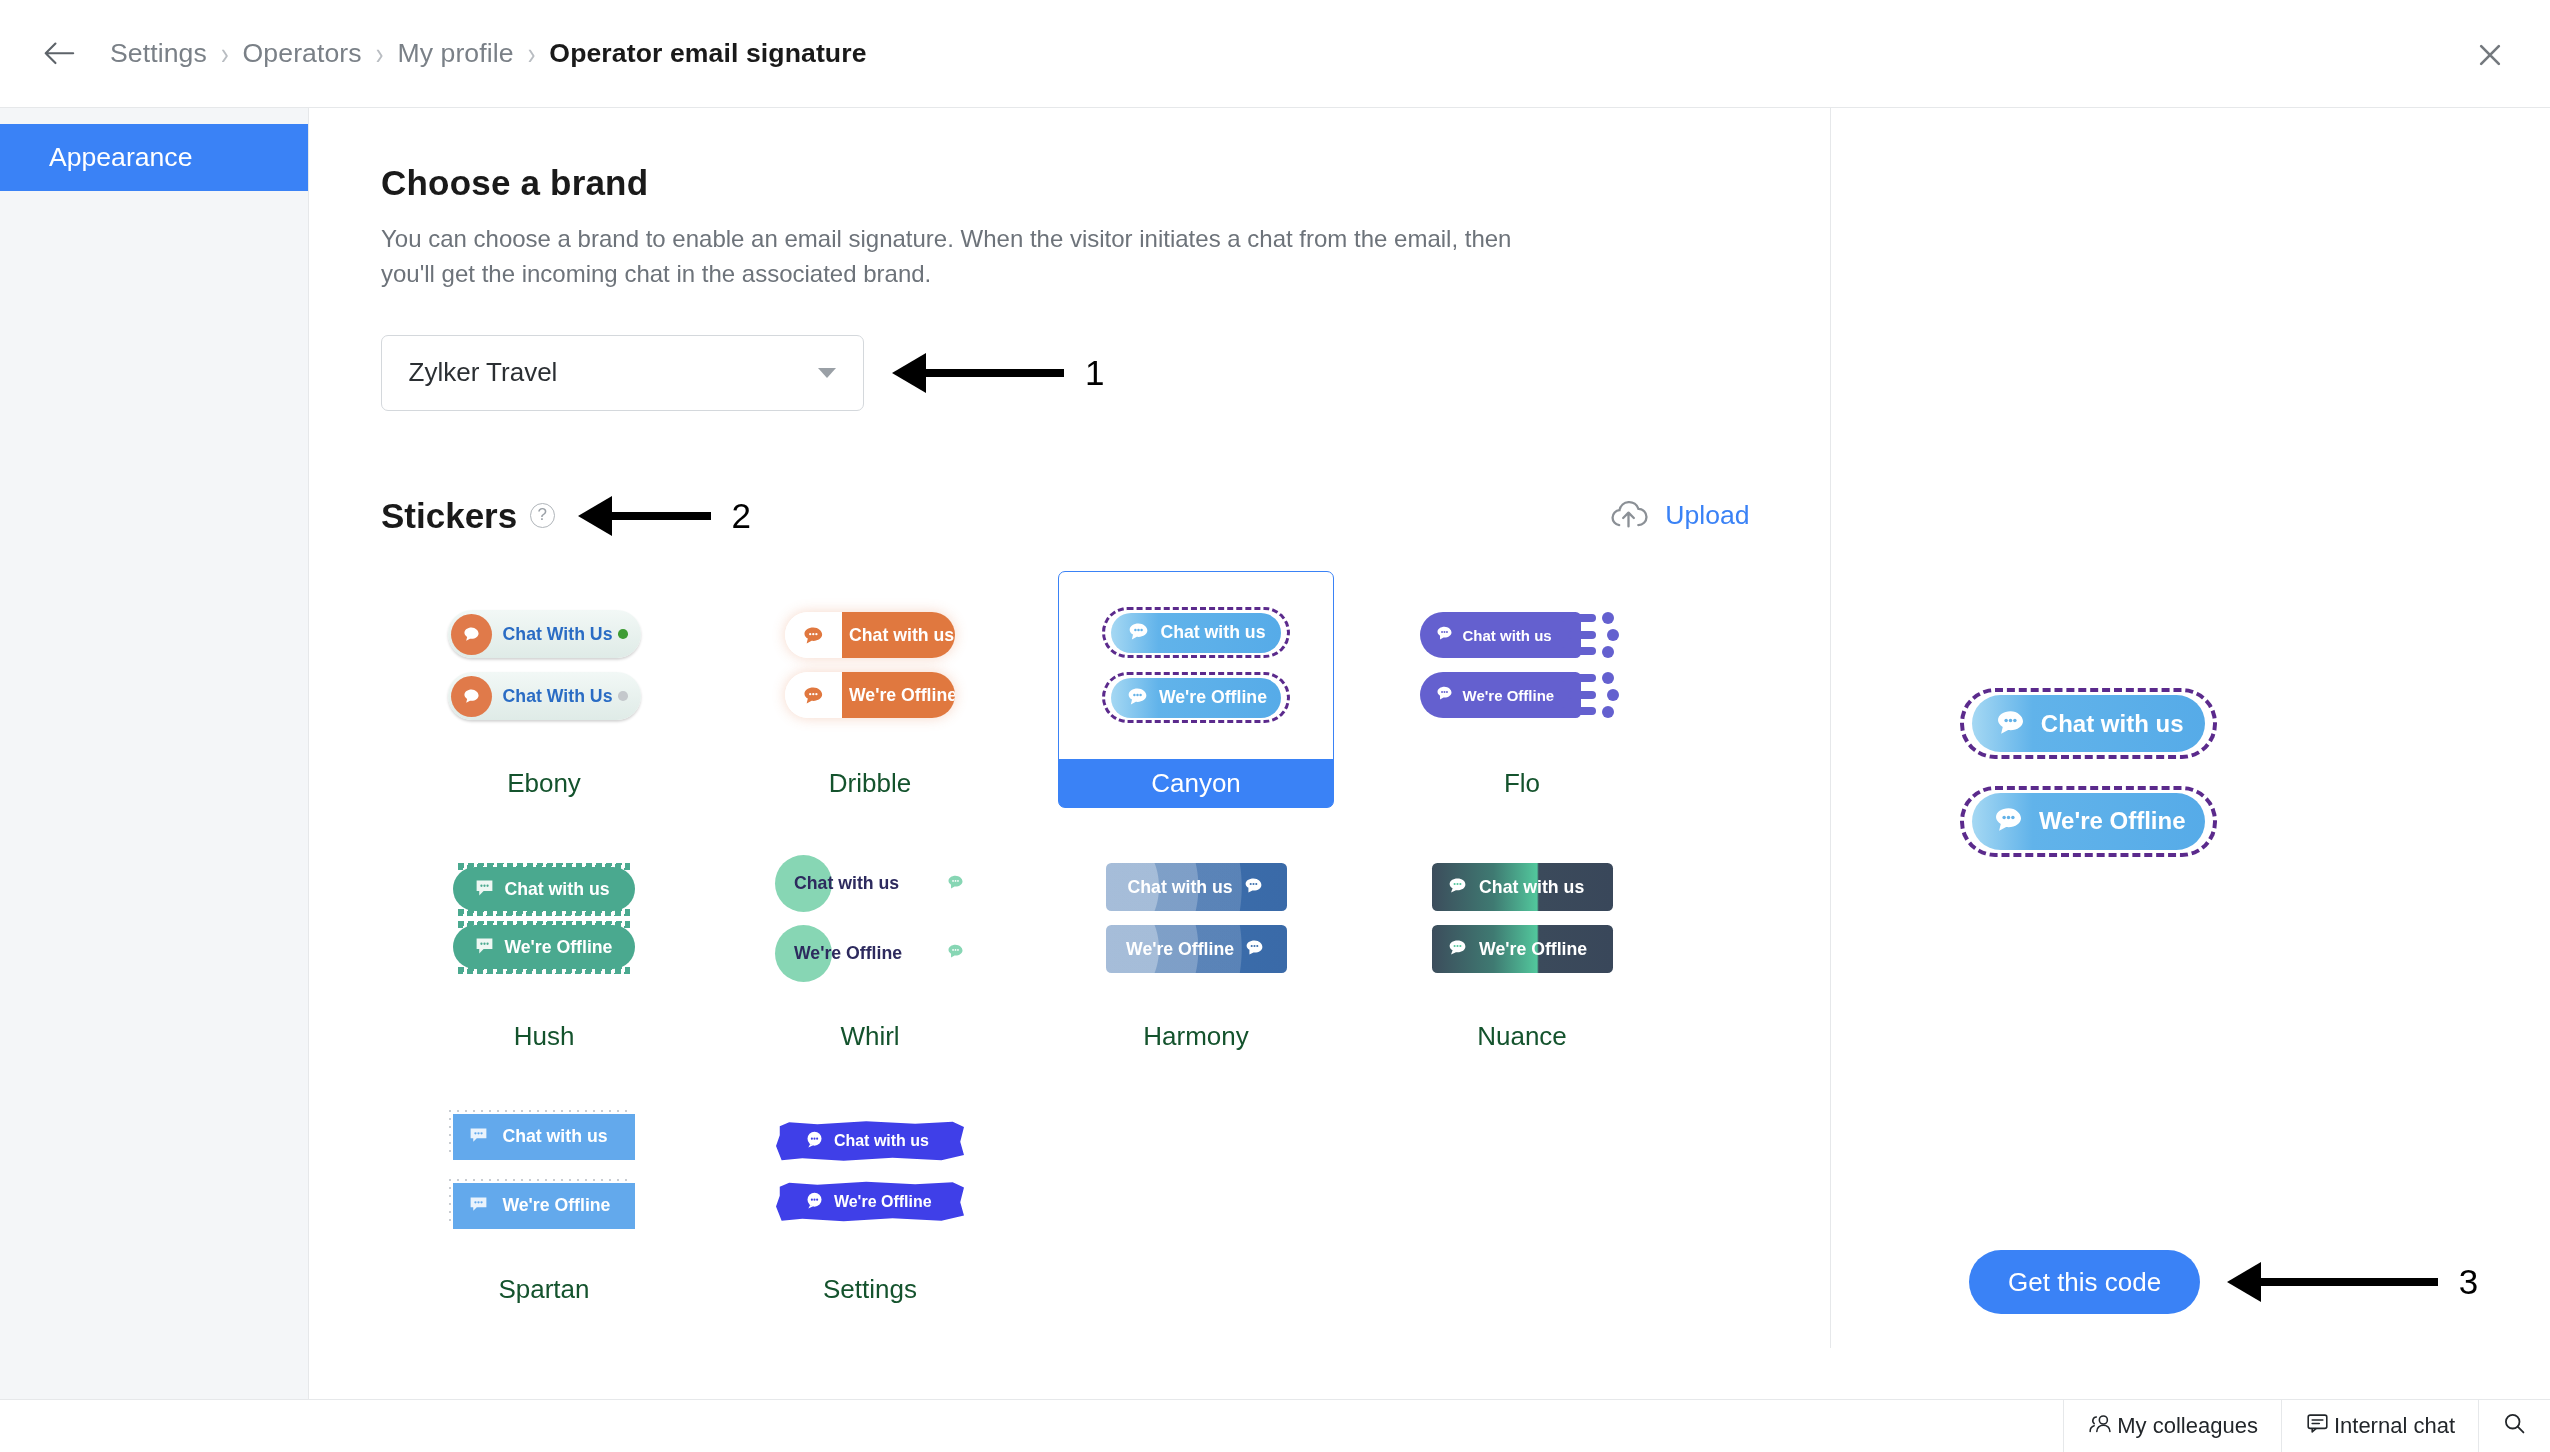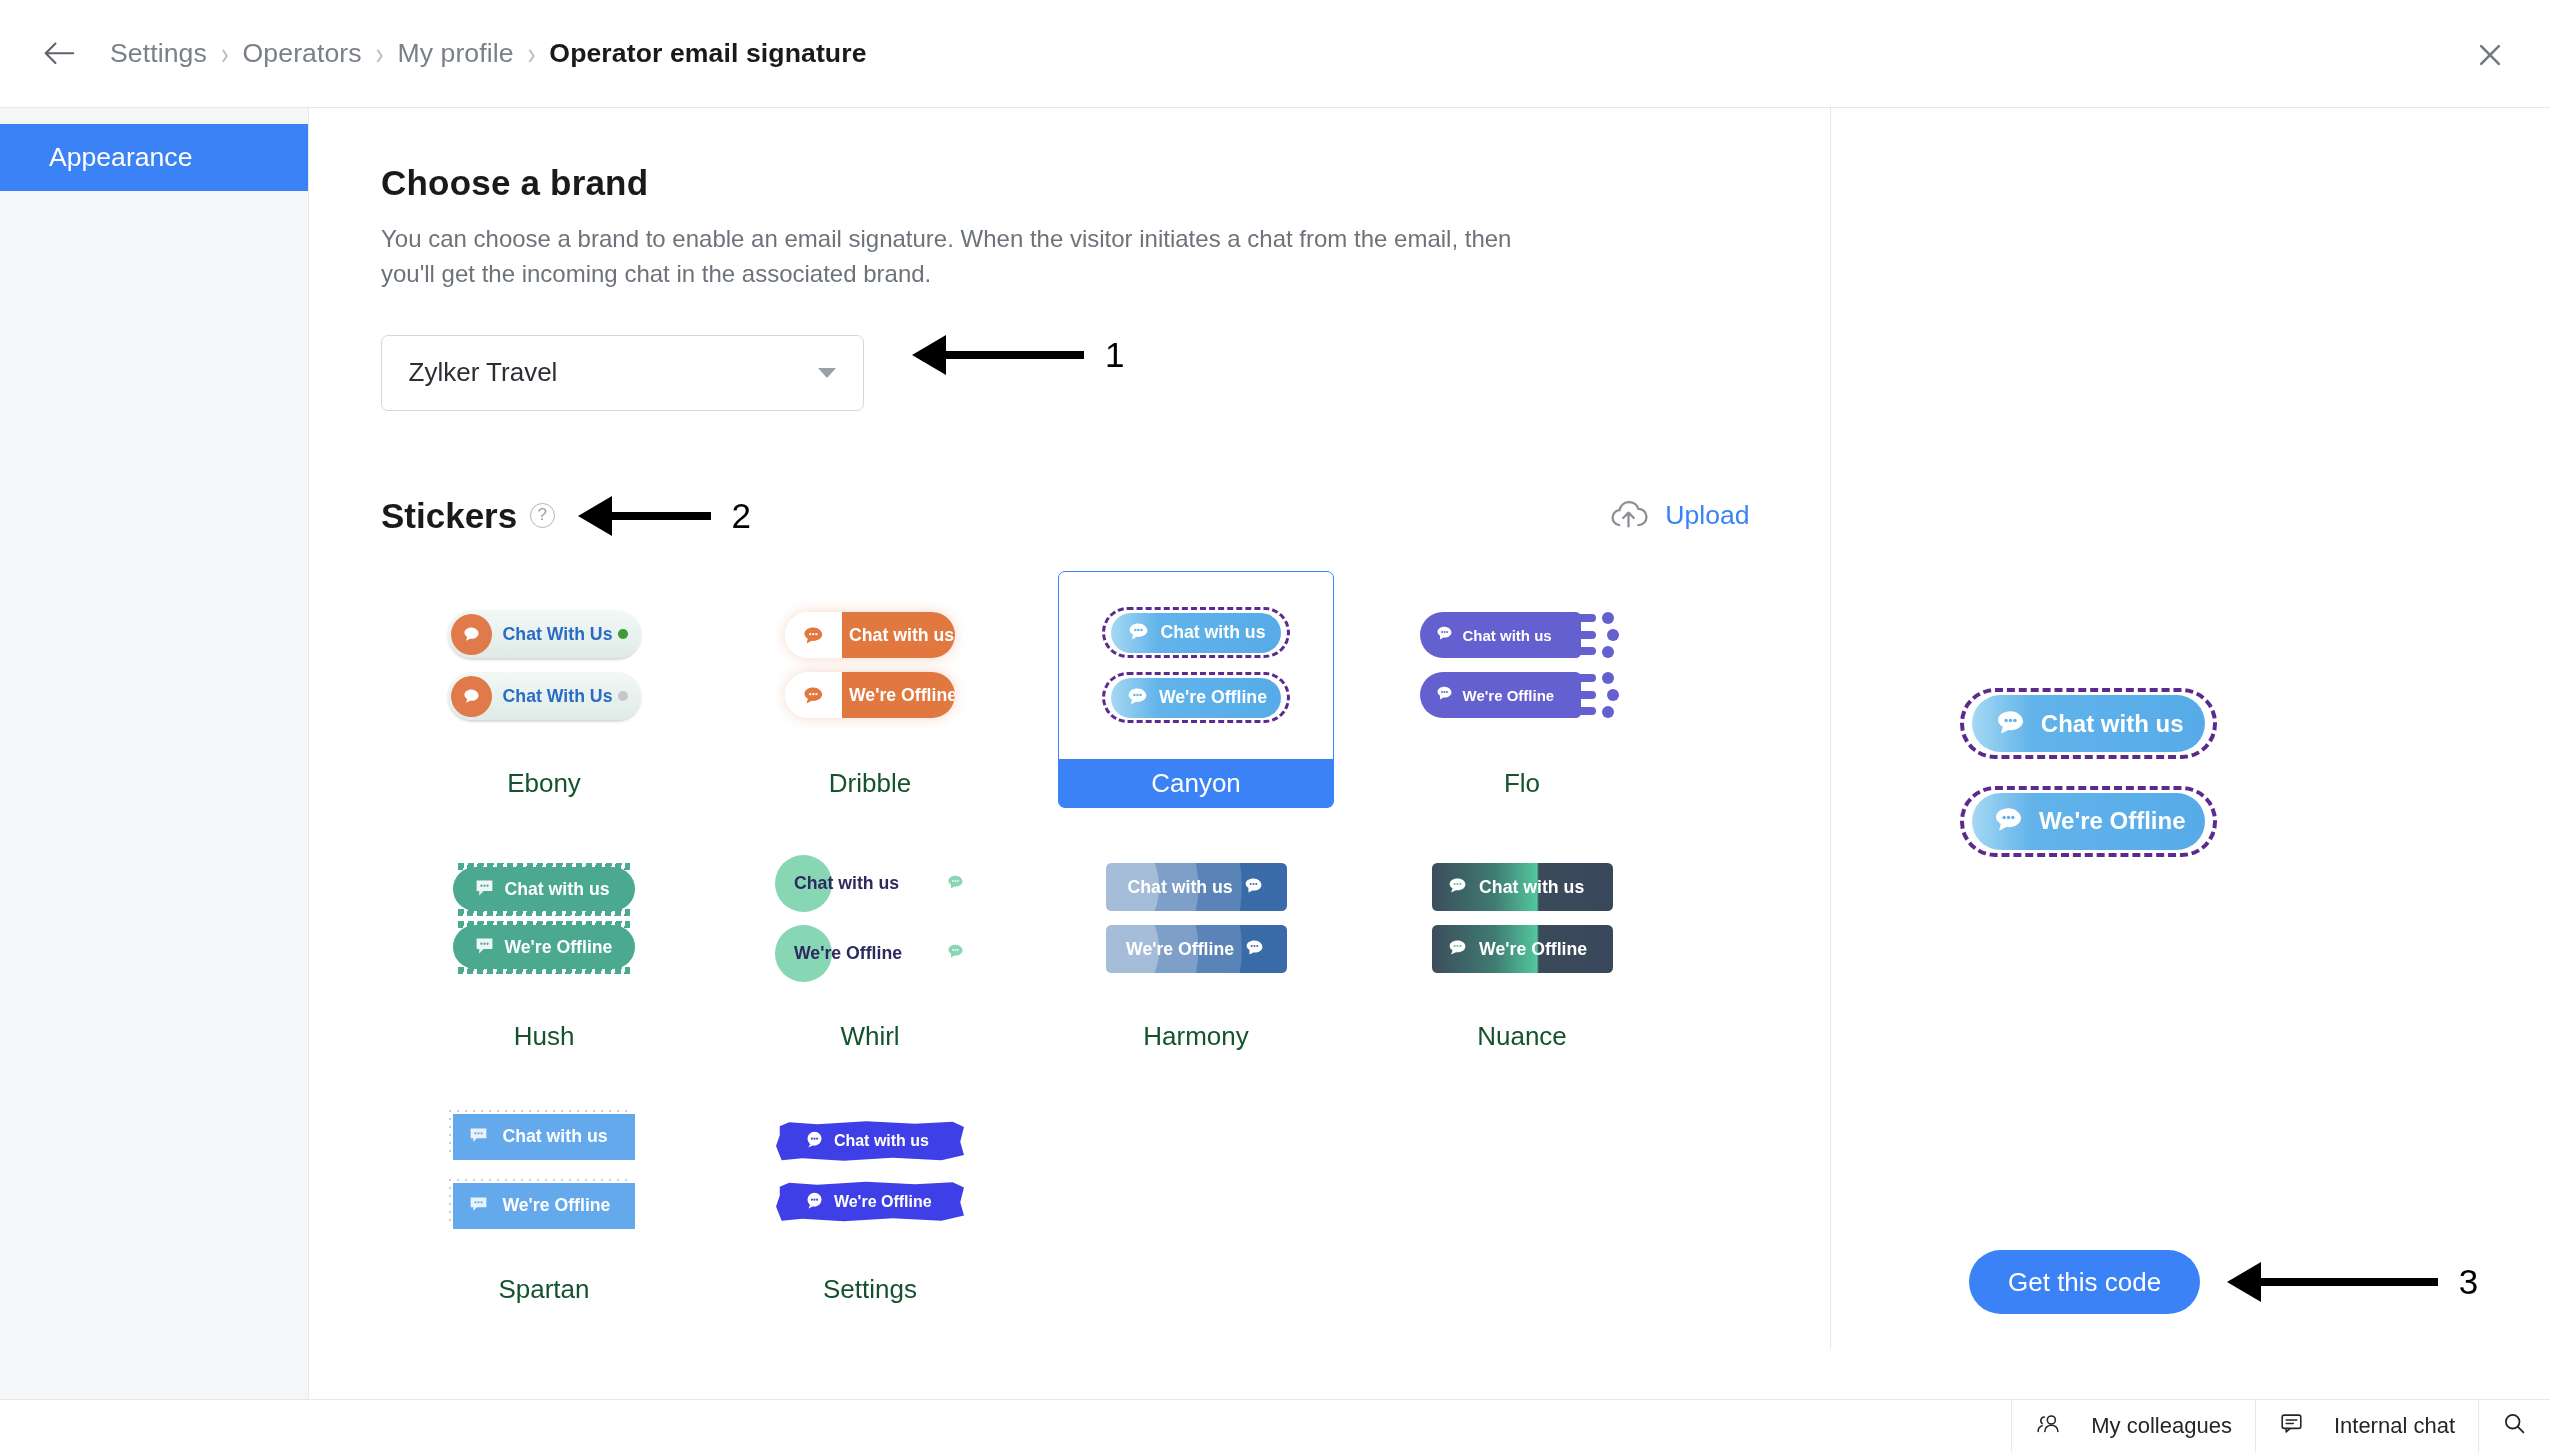--- a/index.html
+++ b/index.html
@@ -74,21 +74,21 @@
   h2.section-title {
     font-size: 35px; font-weight: 700; color: #1a1a1a;
     letter-spacing: 0.2px;
   }
   p.section-desc {
     margin-top: 17.7px; font-size: 24px; line-height: 1.46;
     color: #6d737a; max-width: 1187px;
   }
 
   
-  .brand-row { display: flex; align-items: flex-start; margin-top: 44px; gap: 20px; }
+  .brand-row { display: flex; align-items: center; margin-top: 44px; }
   .brand-select {
     width: 483px; height: 76px;
     border: 0.9px solid #d4d8dc; border-radius: 7px;
     background: #fff; display: flex; align-items: center;
     padding: 0 26.6px; cursor: pointer;
   }
   .brand-select .val { font-size: 26px; color: #2b2f33; flex: 1; }
   .chev {
     width: 0; height: 0;
     border-left: 9.7px solid transparent;
@@ -365,21 +365,21 @@
   }
 
   
   .bottombar {
     position: absolute; left: 0; bottom: 0;
     width: 2550px; height: 53px;
     background: #fff; border-top: 0.9px solid #e6e8ea;
     display: flex; justify-content: flex-end; align-items: stretch;
   }
   .bb-item {
-    display: flex; align-items: center; gap: 30px;
+    display: flex; align-items: center; gap: 4px;
     padding: 0 23px; border-left: 0.9px solid #e6e8ea;
     font-size: 22px; color: #22262a; cursor: pointer;
   }
   .bb-icon-only { padding: 0 23px; }
 </style>
 </head>
 <body>
 
 <div class="topbar">
   <div class="back-arrow">

